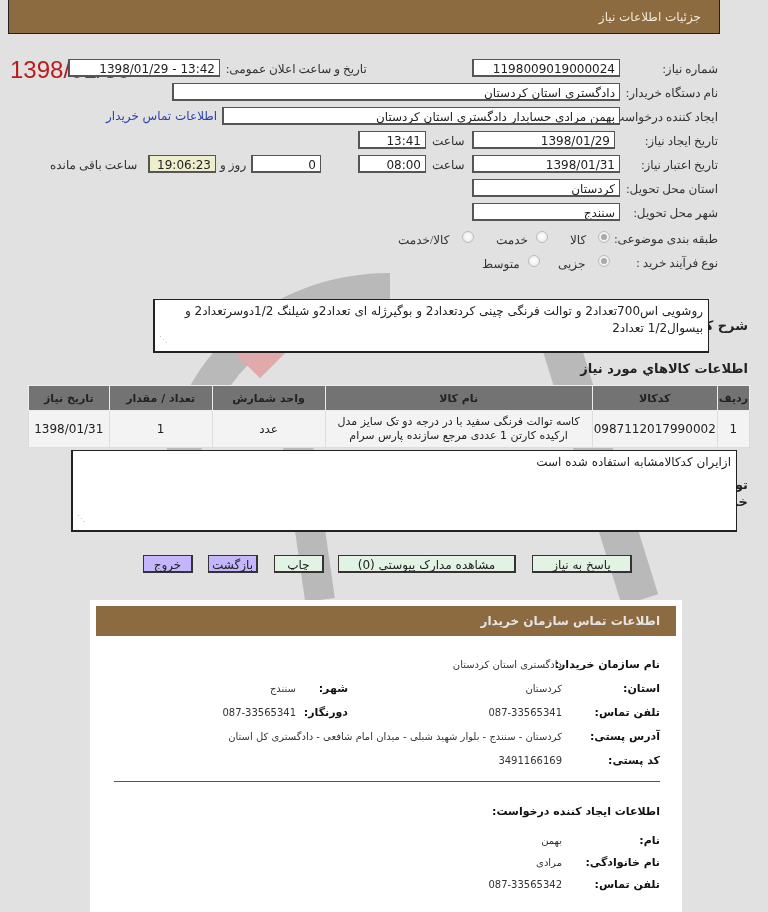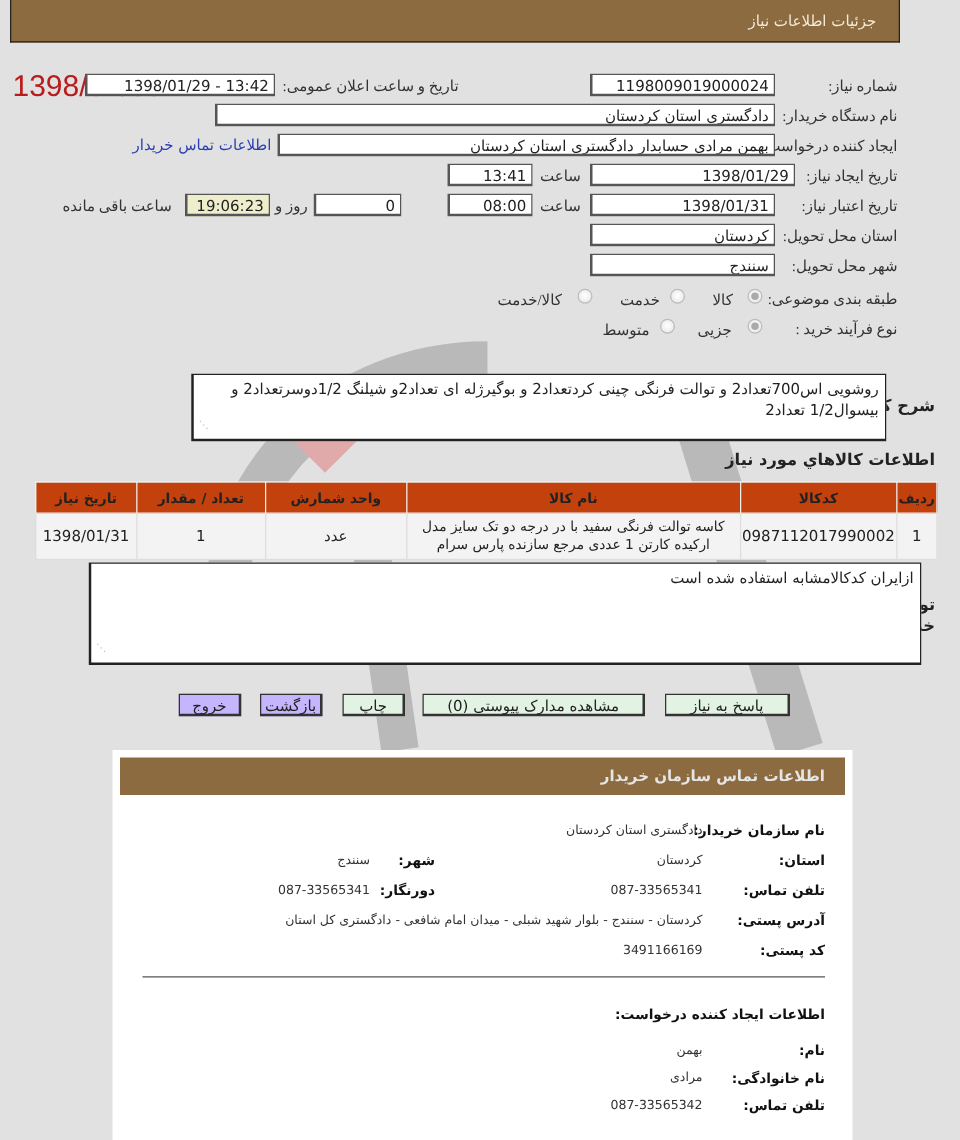--- a/index.html
+++ b/index.html
@@ -34,21 +34,21 @@
     content:""; position:absolute; left:2px; top:2px; width:6px; height:6px; border-radius:50%;
     background:#aaa;
   }
   .bold-lbl { font-weight:bold; font-size:13px; direction:rtl; }
   .textarea {
     background:#fff; border:1px solid #222; border-width:1px 1px 2px 2px; box-sizing:border-box;
     direction:rtl; text-align:right; font-size:12px; padding:3px 5px; line-height:17px;margin-left:45px;
   }
   .grip { position:absolute; left:4px; bottom:3px; color:#bbb; font-size:8px; letter-spacing:-1px; }
   table.goods { border-collapse:collapse; direction:rtl; font-size:12px; }
-  table.goods th { background:#c2410c; color:#222; font-weight:bold; height:22px; border:1px solid #eee; font-size:11px; }
+  table.goods th { background:#737373; color:#222; font-weight:bold; height:22px; border:1px solid #eee; font-size:11px; }
   table.goods td { background:#f3f3f3; border:1px solid #ddd; text-align:center; height:34px; }
   .btn {
     height:18px; line-height:18px; font-size:12px; text-align:center; box-sizing:border-box;
     border:1px solid #333; border-width:1px 2px 2px 1px; direction:rtl; white-space:nowrap;
   }
   .btn.green { background:#e3f3e3; }
   .btn.pink { background:#c4b5fd; }
   .card { left:90px; top:600px; width:592px; height:312px; background:#fff; }
   .card-head { left:6px; top:6px; width:580px; height:30px; background:#8b6b3f; }
   .card-head span { position:absolute; right:16px; top:8px; color:#e5e5e5; font-size:12px; font-weight:bold; }
@@ -78,21 +78,21 @@
 <div class="abs field c" style="left:68px;top:59px;width:152px;">1398/01/29 - 13:42</div>
 
 <div class="abs lbl" style="right:50px;top:86px;">نام دستگاه خریدار:</div>
 <div class="abs field r" style="left:172px;top:83px;width:448px;">دادگستری استان کردستان</div>
 
 <div class="abs lbl" style="right:50px;top:110px;">ایجاد کننده درخواست:</div>
 <div class="abs field r" style="left:222px;top:107px;width:398px;">بهمن مرادی حسابدار دادگستری استان کردستان</div>
 <a class="abs link" style="left:106px;top:109px;">اطلاعات تماس خریدار</a>
 
 <div class="abs lbl" style="right:50px;top:134px;">تاریخ ایجاد نیاز:</div>
-<div class="abs field c" style="left:472px;top:131px;width:164px;">1398/01/29</div>
+<div class="abs field c" style="left:472px;top:131px;width:143px;">1398/01/29</div>
 <div class="abs lbl" style="left:432px;top:134px;">ساعت</div>
 <div class="abs field c" style="left:358px;top:131px;width:68px;">13:41</div>
 
 <div class="abs lbl" style="right:50px;top:158px;">تاریخ اعتبار نیاز:</div>
 <div class="abs field c" style="left:472px;top:155px;width:148px;">1398/01/31</div>
 <div class="abs lbl" style="left:432px;top:158px;">ساعت</div>
 <div class="abs field c" style="left:358px;top:155px;width:68px;">08:00</div>
 <div class="abs field c" style="left:251px;top:155px;width:70px;">0</div>
 <div class="abs lbl" style="left:220px;top:158px;">روز و</div>
 <div class="abs field c yellow" style="left:148px;top:155px;width:68px;">19:06:23</div>

